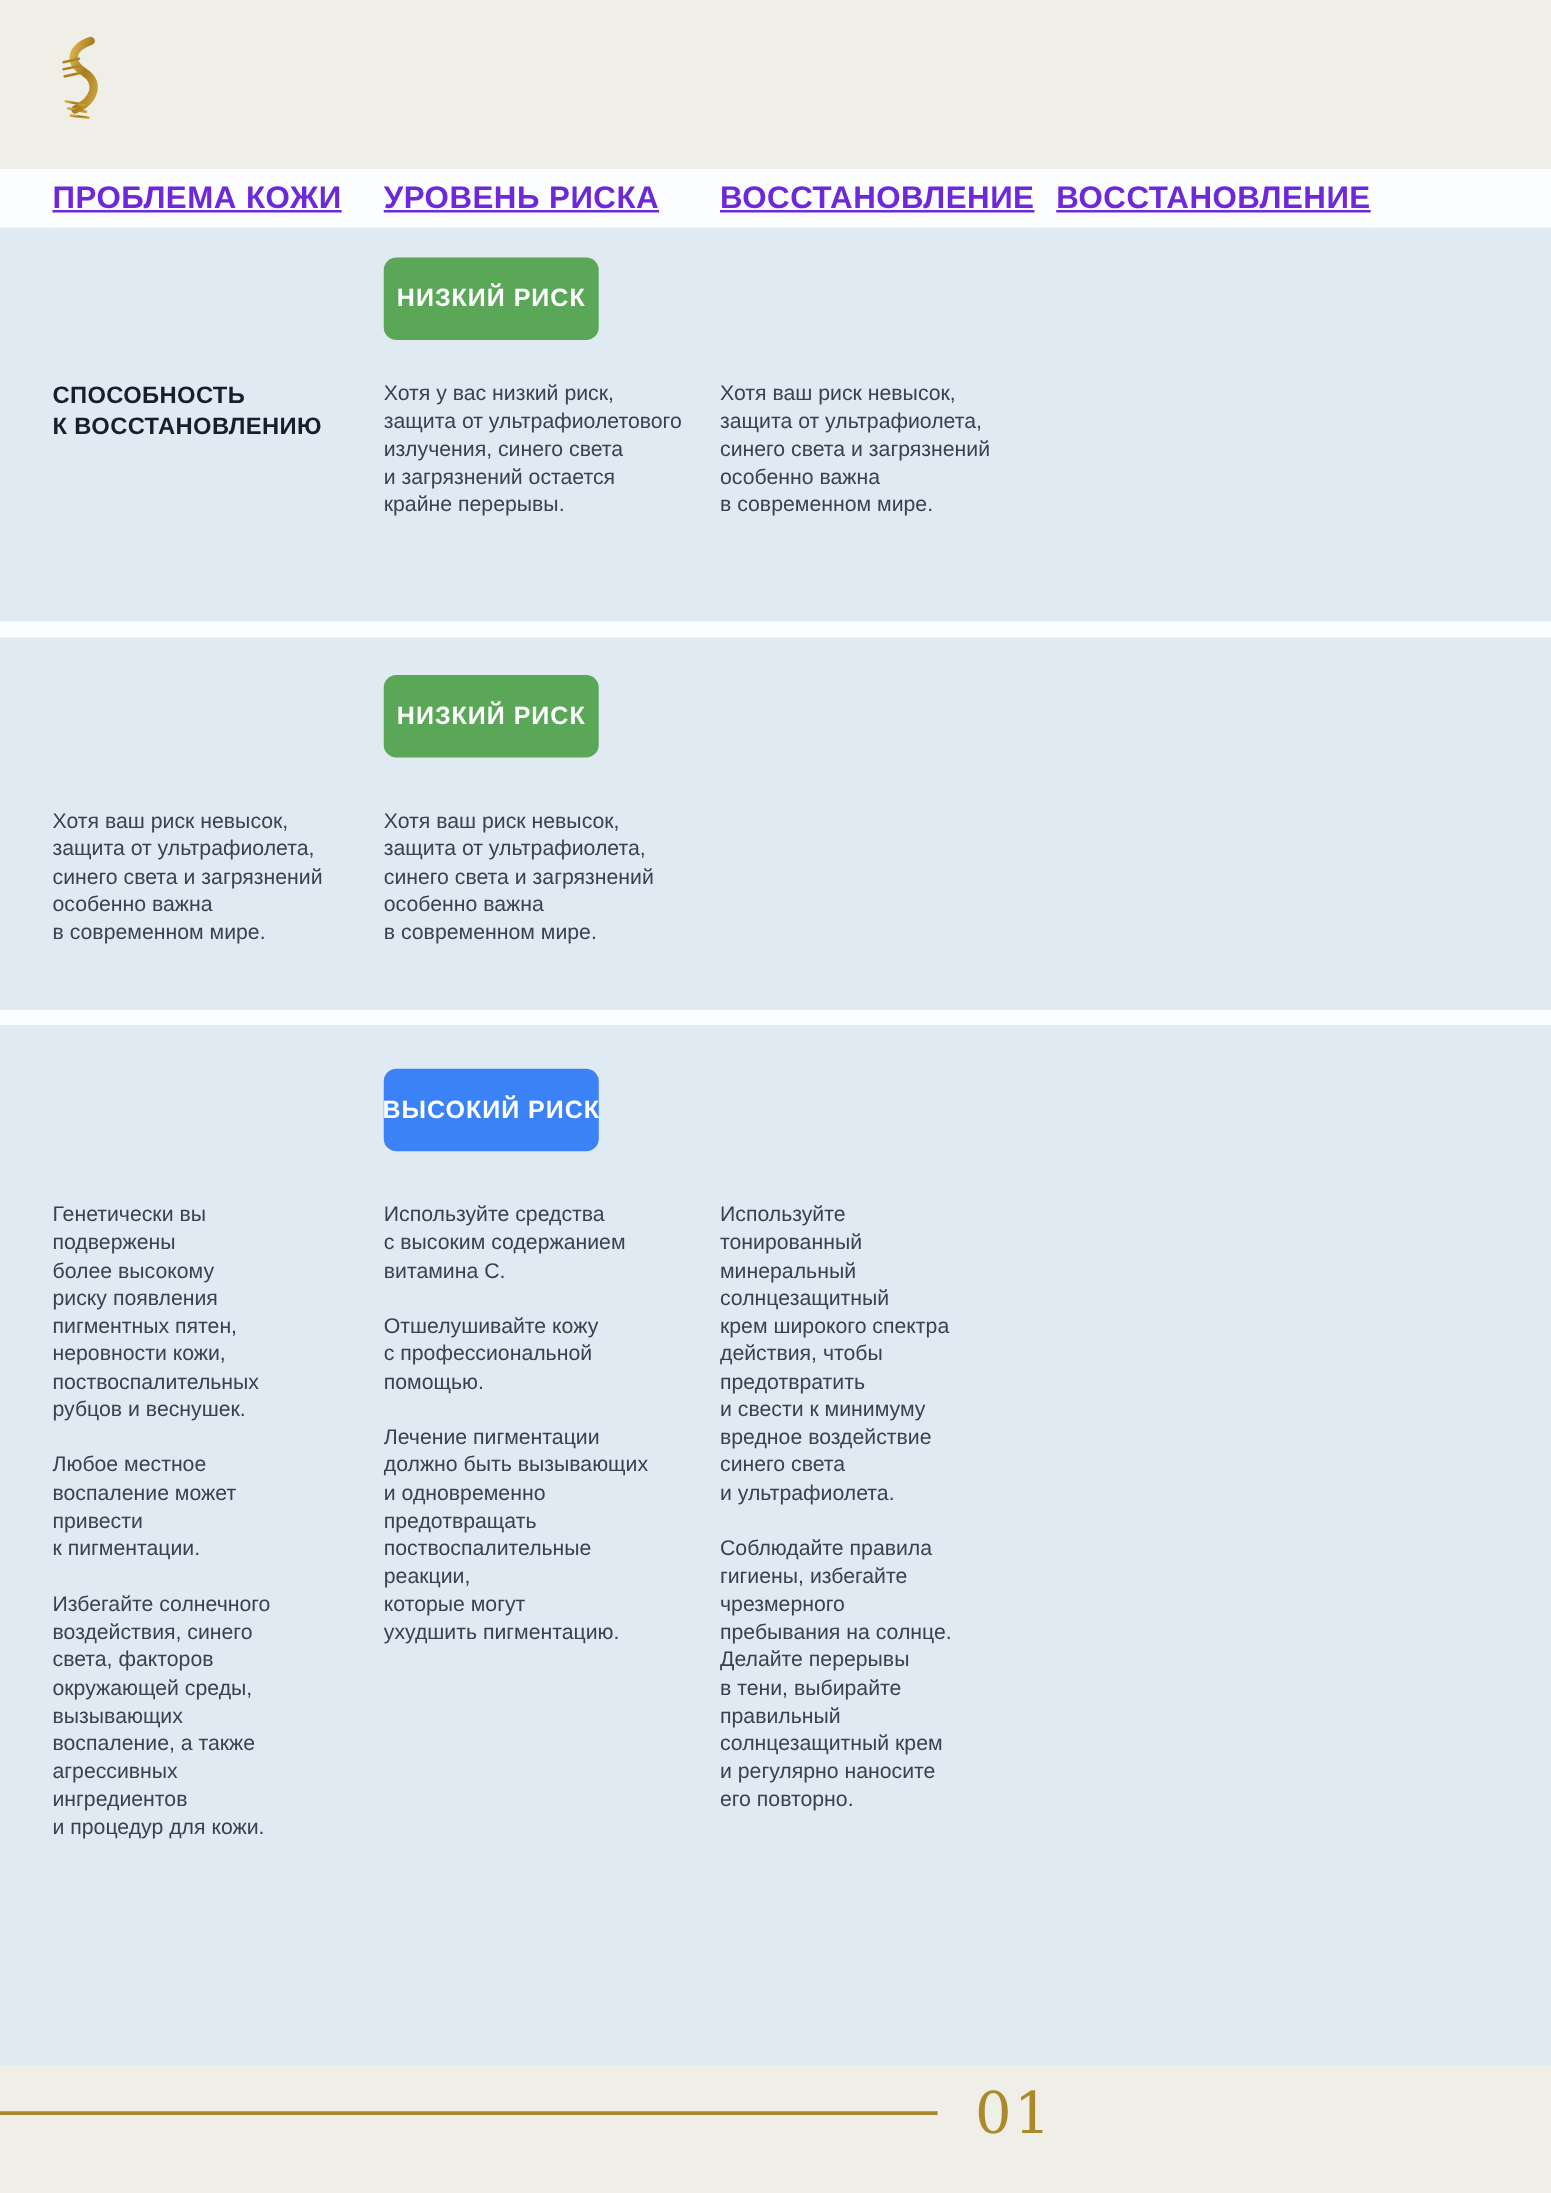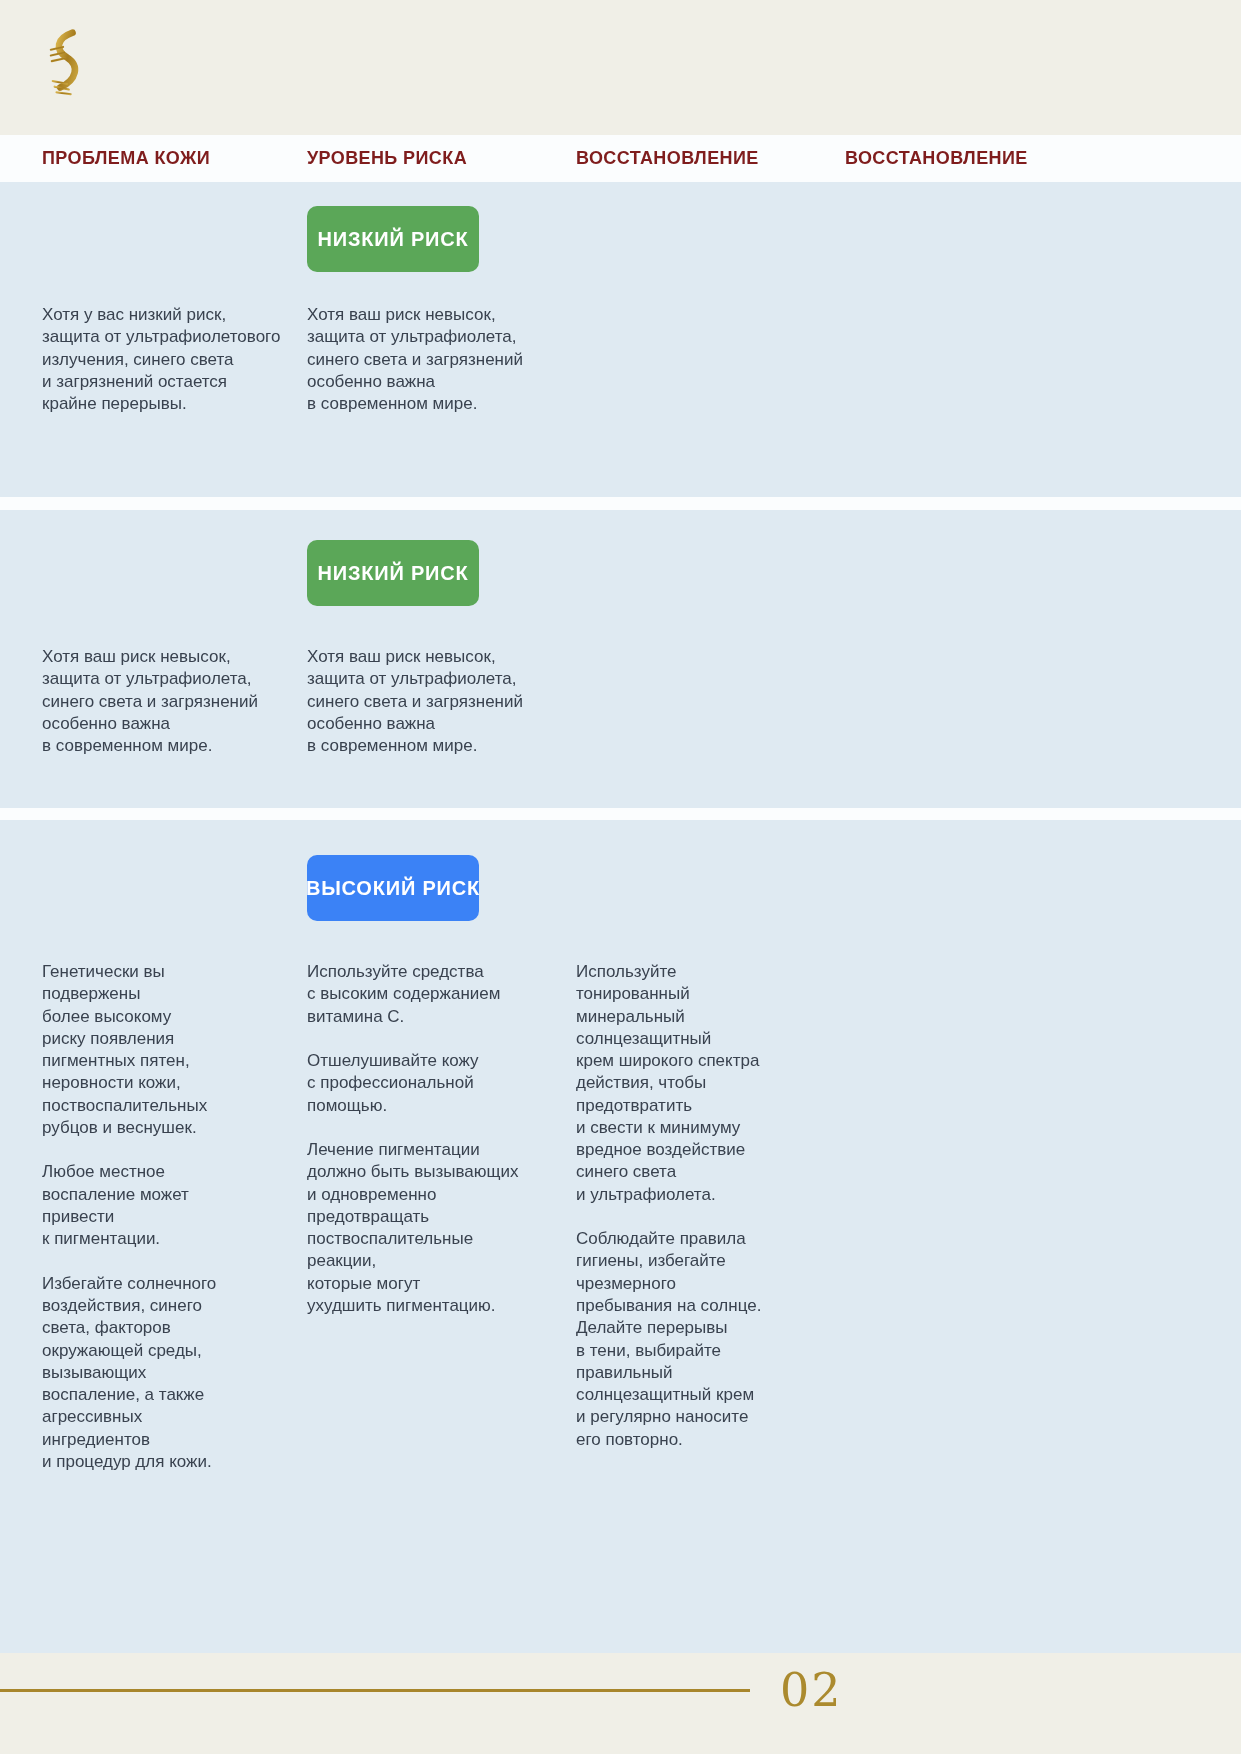--- a/index.html
+++ b/index.html
@@ -20,24 +20,25 @@
   .grid4 {
     display: grid;
     grid-template-columns: 265px 269px 269px 1fr;
     padding-left: 42px;
     padding-right: 30px;
   }
 
   .header-row { height: 47px; align-items: center; background: #fbfdfe; }
   .header-cell {
     font-weight: 800;
-    font-size: 18px;
+    font-size: 25px;
     letter-spacing: 0.4px;
-    color: #7f1d1d;
+    color: #6d28d9;
     white-space: nowrap;
+    text-decoration: underline;
   }
 
   .card { background: #dfeaf2; width: 1241px; }
   .card-1 { height: 315px; padding-top: 24px; margin-bottom: 13px; }
   .card-2 { height: 298px; padding-top: 30px; margin-bottom: 12px; }
   .card-3 { height: 833px; padding-top: 35px; }
 
   .badge-row { margin-bottom: 0; }
   .badge {
     grid-column: 2;
@@ -133,20 +134,22 @@
     <div class="header-cell">УРОВЕНЬ РИСКА</div>
     <div class="header-cell">ВОССТАНОВЛЕНИЕ</div>
     <div class="header-cell">ВОССТАНОВЛЕНИЕ</div>
   </div>
 
   <section class="card card-1">
     <div class="grid4 badge-row">
       <span class="badge" style="background-color: rgb(91, 167, 88);">НИЗКИЙ РИСК</span>
     </div>
     <div class="grid4">
+      <div class="problem-cell">СПОСОБНОСТЬ
+К ВОССТАНОВЛЕНИЮ</div>
       <div class="body-cell">Хотя у вас низкий риск,
 защита от ультрафиолетового
 излучения, синего света
 и загрязнений остается
 крайне перерывы.</div>
       <div class="body-cell">Хотя ваш риск невысок,
 защита от ультрафиолета,
 синего света и загрязнений
 особенно важна
 в современном мире.</div>
@@ -240,15 +243,15 @@
 и регулярно наносите
 его повторно.</div>
     </div>
   </section>
 
 </div>
 
 <div class="footer">
   <div class="footer-inner">
     <div class="footer-line"></div>
-    <div class="page-number">02</div>
+    <div class="page-number">01</div>
   </div>
 </div>
 
 </body></html>

